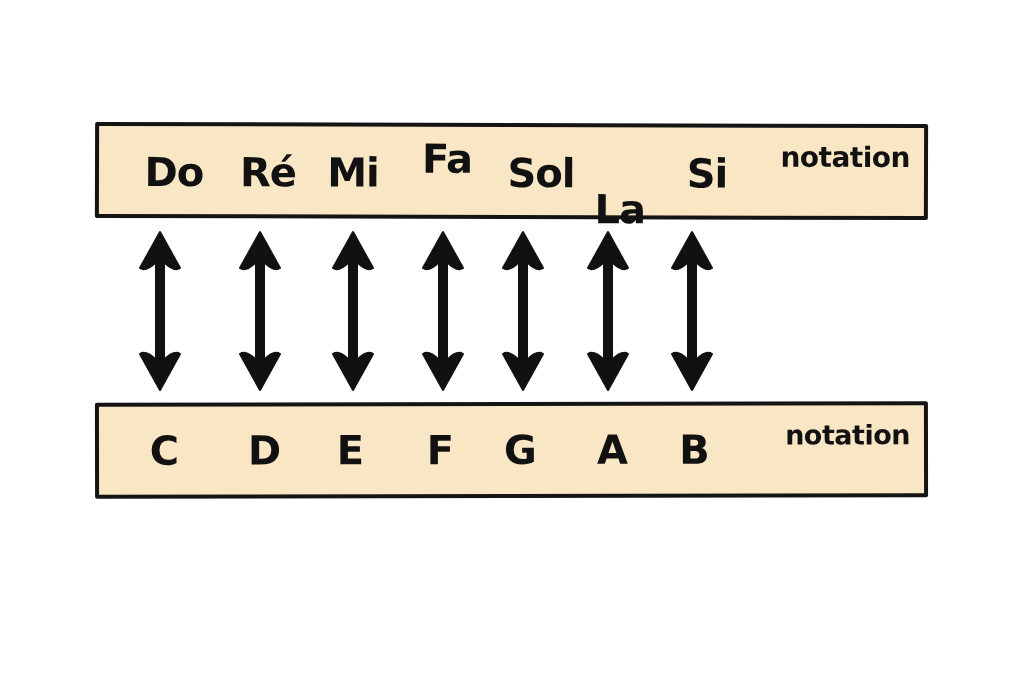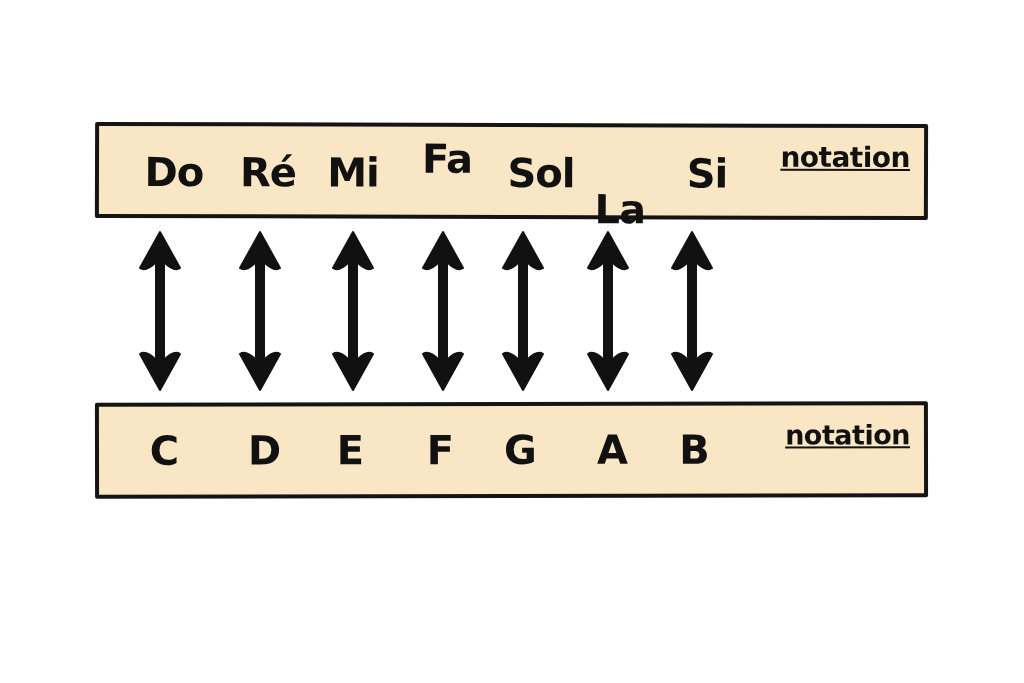--- a/index.html
+++ b/index.html
@@ -6,21 +6,21 @@
   body { width:1024px; height:683px; position:relative; overflow:hidden;
          font-family:"DejaVu Sans", sans-serif; color:#111; }
   .band { position:absolute; left:95px; width:833px; height:96px;
           background:#f8e6c4; border:4px solid #141414; box-sizing:border-box;
           border-radius:2px; }
   #band-fr { top:123px; transform:rotate(0.15deg); }
   #band-en { top:402px; transform:rotate(-0.1deg); }
   .note { position:absolute; font-weight:bold; font-size:40px; line-height:1;
           transform:translateX(-50%); letter-spacing:-1px; }
   .label { position:absolute; right:14px; font-weight:bold; font-size:28px;
-           line-height:31px; text-align:right; letter-spacing:-0.5px;text-decoration:underline; }
+           line-height:31px; text-align:right; letter-spacing:-0.5px; }
   #band-fr .label { top:14px; }
   #band-en .label { top:14px; font-size:27px; }
   .arrow { position:absolute; top:228px; width:48px; height:166px; }
 </style>
 </head>
 <body>
 
 <div class="band" id="band-fr">
   <span class="note" style="left:75px;top:26px;">Do</span>
   <span class="note" style="left:169px;top:26px;">Ré</span>

